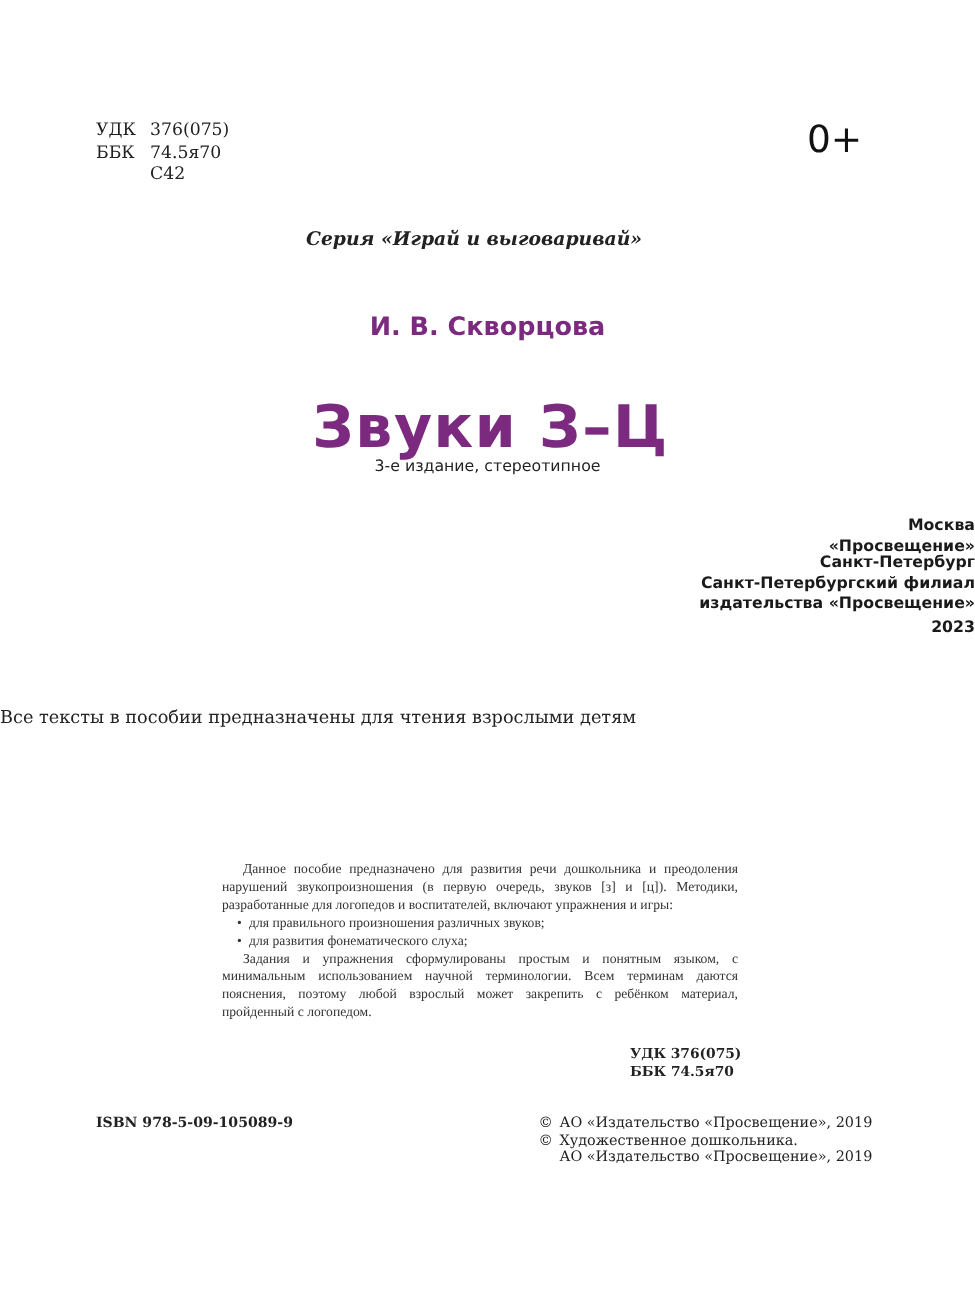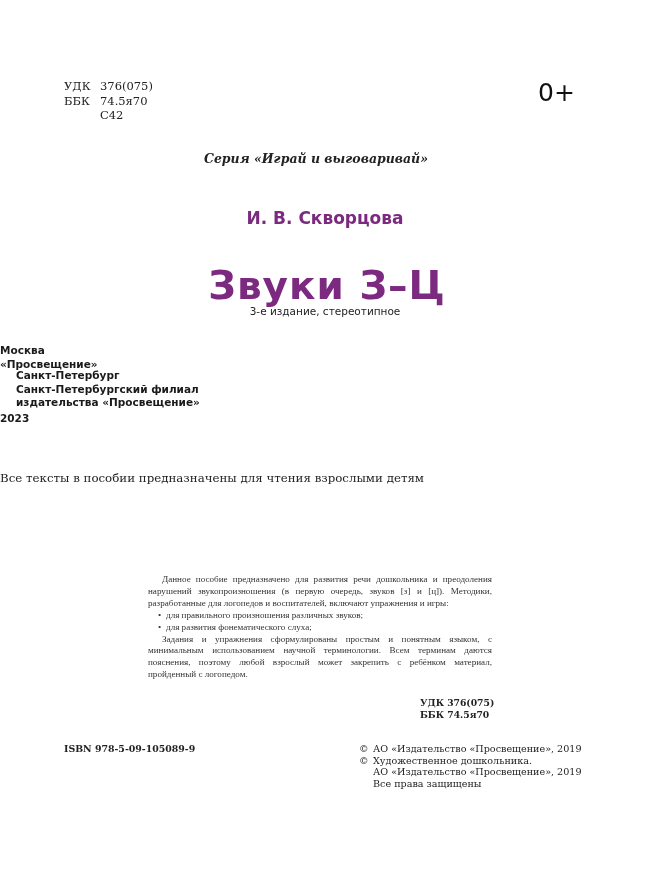--- a/index.html
+++ b/index.html
@@ -69,21 +69,21 @@
     .edition {
       left: 0; width: 650px; top: 305px;
       text-align: center;
       font-family: "DejaVu Sans", sans-serif;
       font-size: 10.5px;
       color: #222;
     }
 
     .publisher {
       left: 0; width: 650px;
-      text-align: left;
+      text-align: right;
       font-family: "DejaVu Sans", sans-serif;
       font-weight: bold;
       font-size: 10.5px;
       line-height: 13.5px;
       color: #1a1a1a;
     }
     .pub-1 { top: 344px; }
     .pub-2 { top: 369px; padding-left: 16px; }
     .pub-year { top: 412px; }
 
@@ -207,17 +207,13 @@
     <span>АО «Издательство «Просвещение», 2019</span>
   </div>
   <div class="copy-row">
     <span class="copy-sym">©</span>
     <span>Художественное дошкольника.</span>
   </div>
   <div class="copy-row">
     <span class="copy-sym"></span>
     <span>АО «Издательство «Просвещение», 2019</span>
   </div>
-  <div class="copy-row">
-    <span class="copy-sym"></span>
-    <span>Все права защищены</span>
-  </div>
 </div>
 
 </body></html>

